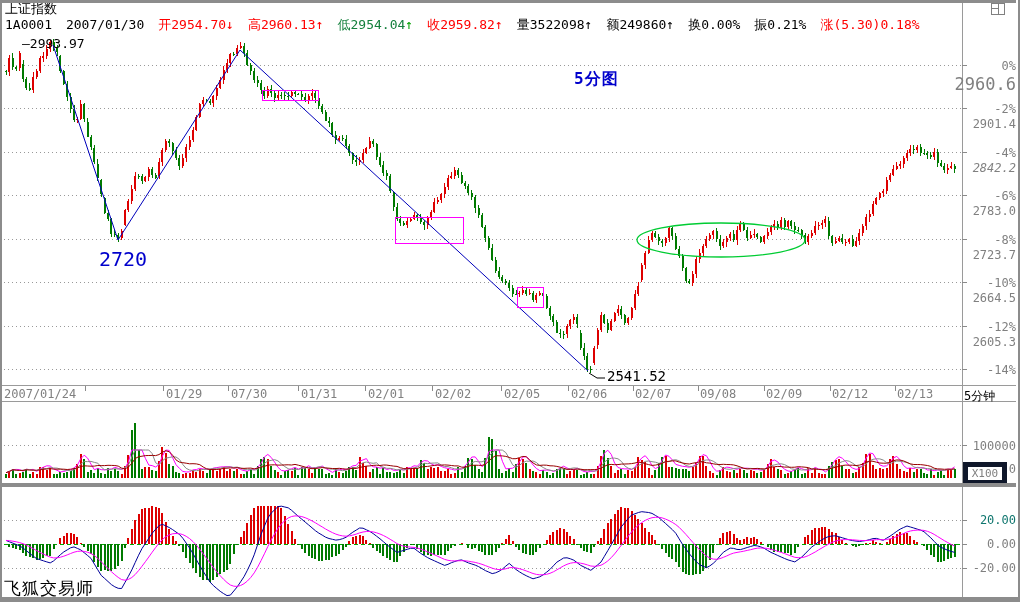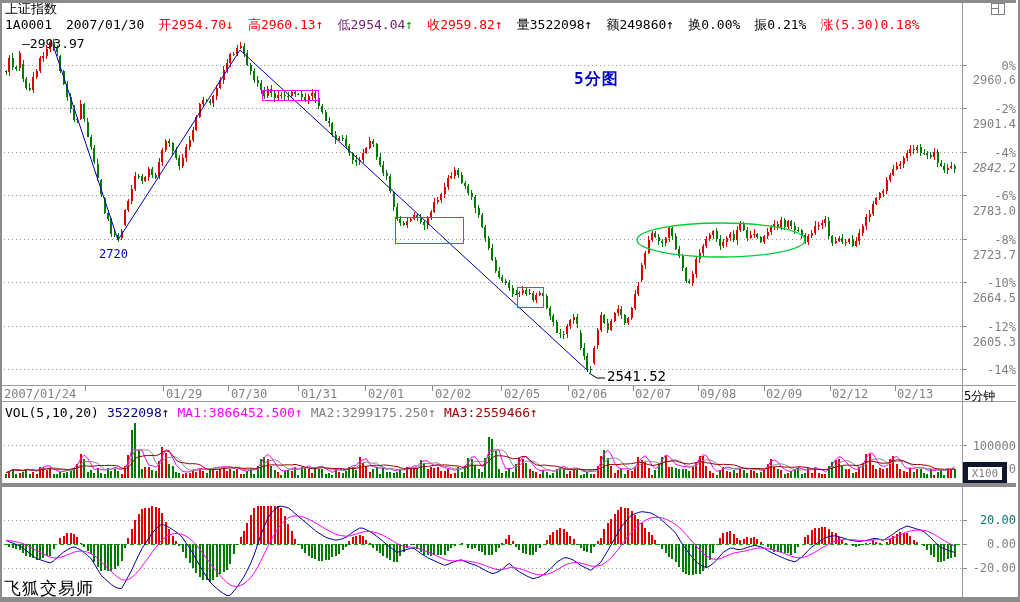--- a/index.html
+++ b/index.html
@@ -15,21 +15,21 @@
   .ralign{position:absolute;right:4px;text-align:right;font-size:12px;color:#808080;line-height:13px;z-index:5;}
   #info{left:5px;top:17px;display:flex;gap:14px;font-size:13px;line-height:15px;z-index:6;}
   #info .fl span{display:inline;}
   #layouticon{left:991px;top:3px;width:12px;height:10px;border:1px solid #808080;z-index:9;}
   #layouticon .v{position:absolute;left:6px;top:0;width:1px;height:10px;background:#808080;}
   #layouticon .h{position:absolute;left:0;top:4px;width:6px;height:1px;background:#808080;}
   #volheader,#macdheader{display:flex;gap:8px;font-size:13px;line-height:15px;z-index:6;left:5px;}
   #watermark{left:4px;top:577px;font-size:17px;color:#000;letter-spacing:1px;z-index:7;}
   #charttype{left:574px;top:69px;font-size:16px;font-weight:bold;color:#0000cc;letter-spacing:1px;z-index:6;}
   #peaklbl{left:22px;top:36px;font-size:13px;color:#000;z-index:6;}
-  #troughlbl{left:99px;top:247px;font-size:12px;z-index:6;}
+  #troughlbl{left:99px;top:247px;font-size:20px;z-index:6;}
   #lowlbl{left:607px;top:368px;font-size:14px;color:#000;z-index:6;}
   #periodlbl{left:964px;top:388px;width:50px;font-size:12px;color:#000;z-index:6;}
   #x100box{left:963px;top:462px;width:34px;height:13px;border:5px solid #0f172a;font-size:11px;line-height:13px;text-align:center;color:#808080;z-index:6;}
   svg{position:absolute;left:0;z-index:2;}
   .datelbl{position:absolute;top:388px;font-size:12px;color:#808080;line-height:13px;z-index:5;}
 </style>
 </head>
 <body>
 
 <div class="screen">
@@ -38,21 +38,21 @@
   <div class="brd" style="left:0;top:0;width:2px;height:602px;"></div>
   <div class="brd" style="left:1018px;top:0;width:2px;height:602px;"></div>
   <div class="brd" style="left:0;top:597px;width:1020px;height:5px;"></div>
 
   <div id="title" class="abs t13" style="left:5px;top:2px;z-index:6;">上证指数</div>
   <div id="info" class="abs">
       <span style="color: rgb(0, 0, 0);">1A0001</span>
       <span style="color: rgb(0, 0, 0);">2007/01/30</span>
       <span class="fl"><span style="color: rgb(255, 0, 0);">开2954.70</span><span style="color: rgb(255, 0, 0);">↓</span></span>
       <span class="fl"><span style="color: rgb(255, 0, 0);">高2960.13</span><span style="color: rgb(255, 0, 0);">↑</span></span>
-      <span class="fl"><span style="color: #701a75;">低2954.04</span><span style="color: rgb(0, 160, 0);">↑</span></span>
+      <span class="fl"><span style="color: #15803d;">低2954.04</span><span style="color: rgb(0, 160, 0);">↑</span></span>
       <span class="fl"><span style="color: rgb(255, 0, 0);">收2959.82</span><span style="color: rgb(255, 0, 0);">↑</span></span>
       <span class="fl"><span style="color: rgb(0, 0, 0);">量3522098</span><span style="color: rgb(0, 0, 0);">↑</span></span>
       <span class="fl"><span style="color: rgb(0, 0, 0);">额249860</span><span style="color: rgb(0, 0, 0);">↑</span></span>
       <span class="fl"><span style="color: rgb(0, 0, 0);">换0.00%</span></span>
       <span class="fl"><span style="color: rgb(0, 0, 0);">振0.21%</span></span>
       <span class="fl"><span style="color: rgb(255, 0, 0);">涨(5.30)0.18%</span></span>
     </div>
   <div id="layouticon" class="abs">
       <i class="v"></i>
       <i class="h"></i>
@@ -670,21 +670,21 @@
       <div class="datelbl" style="left: 700px;">09/08</div>
       <div class="datelbl" style="left: 766px;">02/09</div>
       <div class="datelbl" style="left: 832px;">02/12</div>
       <div class="datelbl" style="left: 897px;">02/13</div>
     </div>
   <div id="periodlbl" class="abs">5分钟</div>
 
   <div id="rightaxis">
       <div class="abs" style="right: 4px; top: 59px; text-align: right; font-size: 12px; color: rgb(128, 128, 128); z-index: 5; position: absolute;">0%</div>
       <div class="abs" style="left: 962px; top: 65px; width: 5px; height: 1px; background: rgb(138, 138, 138); z-index: 5;"></div>
-      <div class="abs" style="right: 4px; top: 74px; text-align: center; font-size: 12px; color: rgb(128, 128, 128); z-index: 5; font-family: Liberation Mono, monospace;">2960.6</div>
+      <div class="abs" style="right: 4px; top: 74px; text-align: center; font-size: 17px; color: rgb(128, 128, 128); z-index: 5;">2960.6</div>
       <div class="abs" style="right: 4px; top: 102px; text-align: right; font-size: 12px; color: rgb(128, 128, 128); z-index: 5; position: absolute;">-2%</div>
       <div class="abs" style="left: 962px; top: 108px; width: 5px; height: 1px; background: rgb(138, 138, 138); z-index: 5;"></div>
       <div class="abs" style="right: 4px; top: 117px; text-align: right; font-size: 12px; color: rgb(128, 128, 128); z-index: 5;">2901.4</div>
       <div class="abs" style="right: 4px; top: 146px; text-align: right; font-size: 12px; color: rgb(128, 128, 128); z-index: 5; position: absolute;">-4%</div>
       <div class="abs" style="left: 962px; top: 152px; width: 5px; height: 1px; background: rgb(138, 138, 138); z-index: 5;"></div>
       <div class="abs" style="right: 4px; top: 161px; text-align: right; font-size: 12px; color: rgb(128, 128, 128); z-index: 5; font-style: italic;">2842.2</div>
       <div class="abs" style="right: 4px; top: 189px; text-align: right; font-size: 12px; color: rgb(128, 128, 128); z-index: 5; position: absolute;">-6%</div>
       <div class="abs" style="left: 962px; top: 195px; width: 5px; height: 1px; background: rgb(138, 138, 138); z-index: 5;"></div>
       <div class="abs" style="right: 4px; top: 204px; text-align: right; font-size: 12px; color: rgb(128, 128, 128); z-index: 5;">2783.0</div>
       <div class="abs" style="right: 4px; top: 233px; text-align: right; font-size: 12px; color: rgb(128, 128, 128); z-index: 5; position: absolute;">-8%</div>
@@ -693,27 +693,20 @@
       <div class="abs" style="right: 4px; top: 276px; text-align: right; font-size: 12px; color: rgb(128, 128, 128); z-index: 5; position: absolute;">-10%</div>
       <div class="abs" style="left: 962px; top: 282px; width: 5px; height: 1px; background: rgb(138, 138, 138); z-index: 5;"></div>
       <div class="abs" style="right: 4px; top: 291px; text-align: right; font-size: 12px; color: rgb(128, 128, 128); z-index: 5;">2664.5</div>
       <div class="abs" style="right: 4px; top: 320px; text-align: right; font-size: 12px; color: rgb(128, 128, 128); z-index: 5; position: absolute;">-12%</div>
       <div class="abs" style="left: 962px; top: 326px; width: 5px; height: 1px; background: rgb(138, 138, 138); z-index: 5;"></div>
       <div class="abs" style="right: 4px; top: 335px; text-align: right; font-size: 12px; color: rgb(128, 128, 128); z-index: 5;">2605.3</div>
       <div class="abs" style="right: 4px; top: 363px; text-align: right; font-size: 12px; color: rgb(128, 128, 128); z-index: 5; position: absolute;">-14%</div>
       <div class="abs" style="left: 962px; top: 369px; width: 5px; height: 1px; background: rgb(138, 138, 138); z-index: 5;"></div>
     </div>
 
-  <div id="volheader" class="abs" style="top:405px;">
-      <span style="color: rgb(0, 0, 0);">VOL(5,10,20)</span>
-      <span><span style="color: rgb(0, 0, 128);">3522098</span><span style="color: rgb(0, 0, 128);">↑</span></span>
-      <span><span style="color: rgb(255, 0, 255);">MA1:3866452.500</span><span style="color: rgb(255, 0, 255);">↑</span></span>
-      <span><span style="color: rgb(128, 128, 128);">MA2:3299175.250</span><span style="color: rgb(128, 128, 128);">↑</span></span>
-      <span><span style="color: rgb(153, 0, 0);">MA3:2559466</span><span style="color: rgb(153, 0, 0);">↑</span></span>
-    </div>
   <svg id="volsvg" style="top:402px;" width="962" height="81" viewBox="0 402 962 81" shape-rendering="crispEdges">
       <line x1="4" y1="445.5" x2="961" y2="445.5" stroke="#999999" stroke-width="1" stroke-dasharray="1,3"></line>
       <rect x="5" y="474.25347550213337" width="2" height="3.7465244978666306" fill="#007a00"></rect>
       <rect x="8" y="472.03909169510007" width="2" height="5.960908304899931" fill="#dd0000"></rect>
       <rect x="12" y="468.5450137089938" width="2" height="9.454986291006207" fill="#007a00"></rect>
       <rect x="15" y="473.65376821160316" width="2" height="4.346231788396835" fill="#007a00"></rect>
       <rect x="19" y="472.6169591024518" width="2" height="5.383040897548199" fill="#dd0000"></rect>
       <rect x="22" y="472.2310084849596" width="2" height="5.768991515040398" fill="#007a00"></rect>
       <rect x="25" y="468.979122126475" width="2" height="9.020877873525023" fill="#007a00"></rect>
       <rect x="29" y="473.53296103700995" width="2" height="4.4670389629900455" fill="#007a00"></rect>

